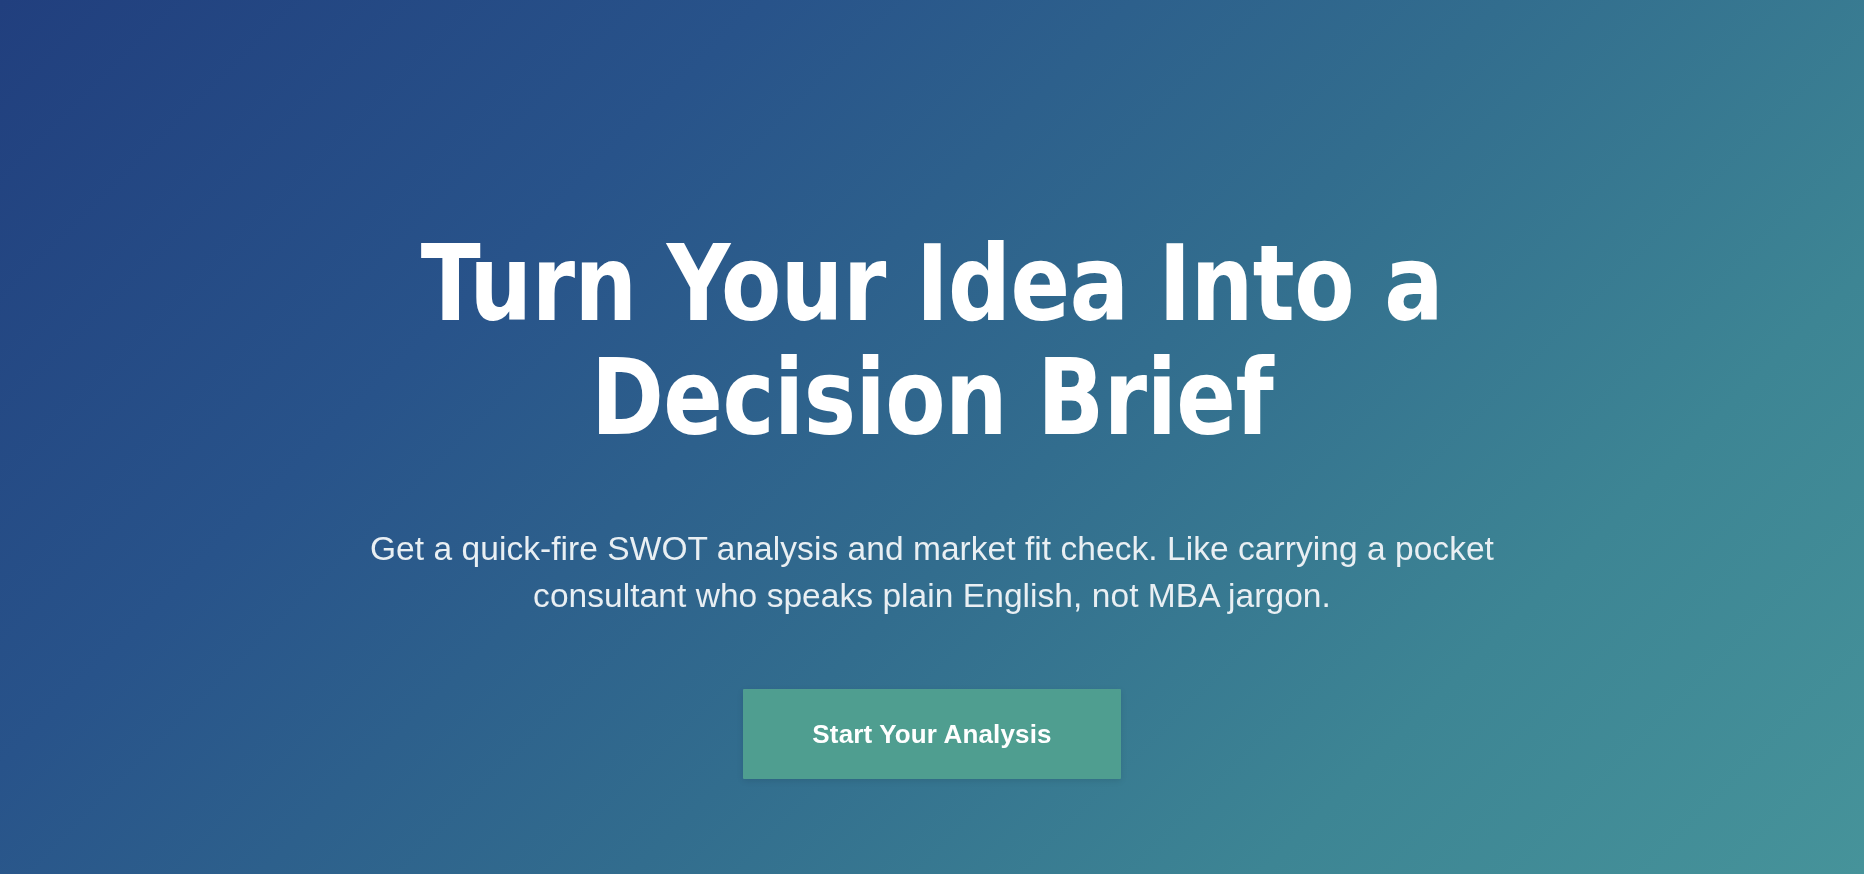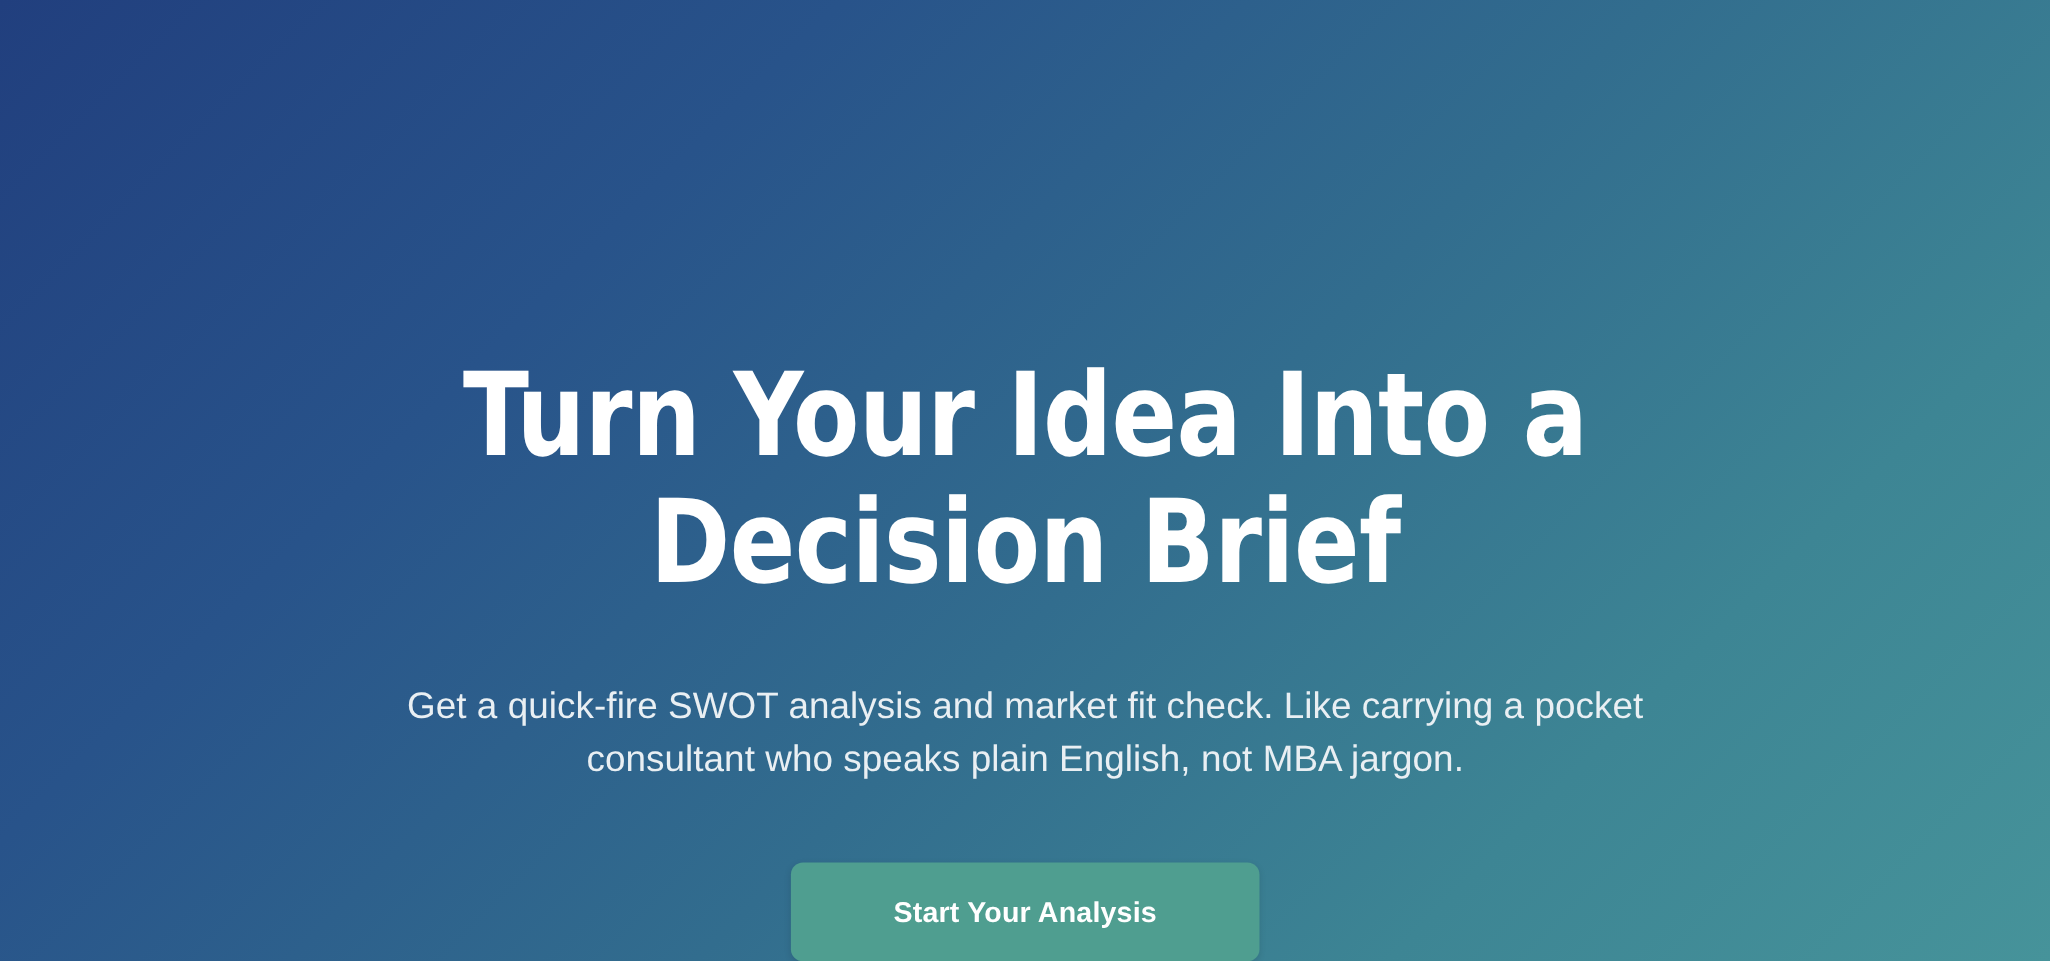--- a/index.html
+++ b/index.html
@@ -20,21 +20,21 @@
     box-sizing: border-box;
     background: linear-gradient(135deg,
         #213f7e 0%,
         #28538a 28%,
         #326d8e 55%,
         #3d8594 78%,
         #46939a 100%);
     display: flex;
     flex-direction: column;
     align-items: center;
-    justify-content: flex-end;
+    justify-content: center;
   }
 
   #hero-inner {
     width: 1210px;
     margin: 0 auto;
     text-align: center;
     padding-top: 132px;
     box-sizing: border-box;
   }
 
@@ -72,22 +72,22 @@
     justify-content: center;
   }
 
   #cta-button {
     display: inline-flex;
     align-items: center;
     justify-content: center;
     background: #4f9e90;
     color: #ffffff;
     border: none;
-    border-radius: 11px;
-    width: 426px;
+    border-radius: 1px;
+    width: 378px;
     height: 90px;
     font-family: "Liberation Sans", sans-serif;
     font-weight: 700;
     font-size: 26px;
     letter-spacing: 0.15px;
     cursor: pointer;
     box-shadow: 0 2px 6px rgba(0,0,0,0.10);
     padding: 0;
   }
 </style>

